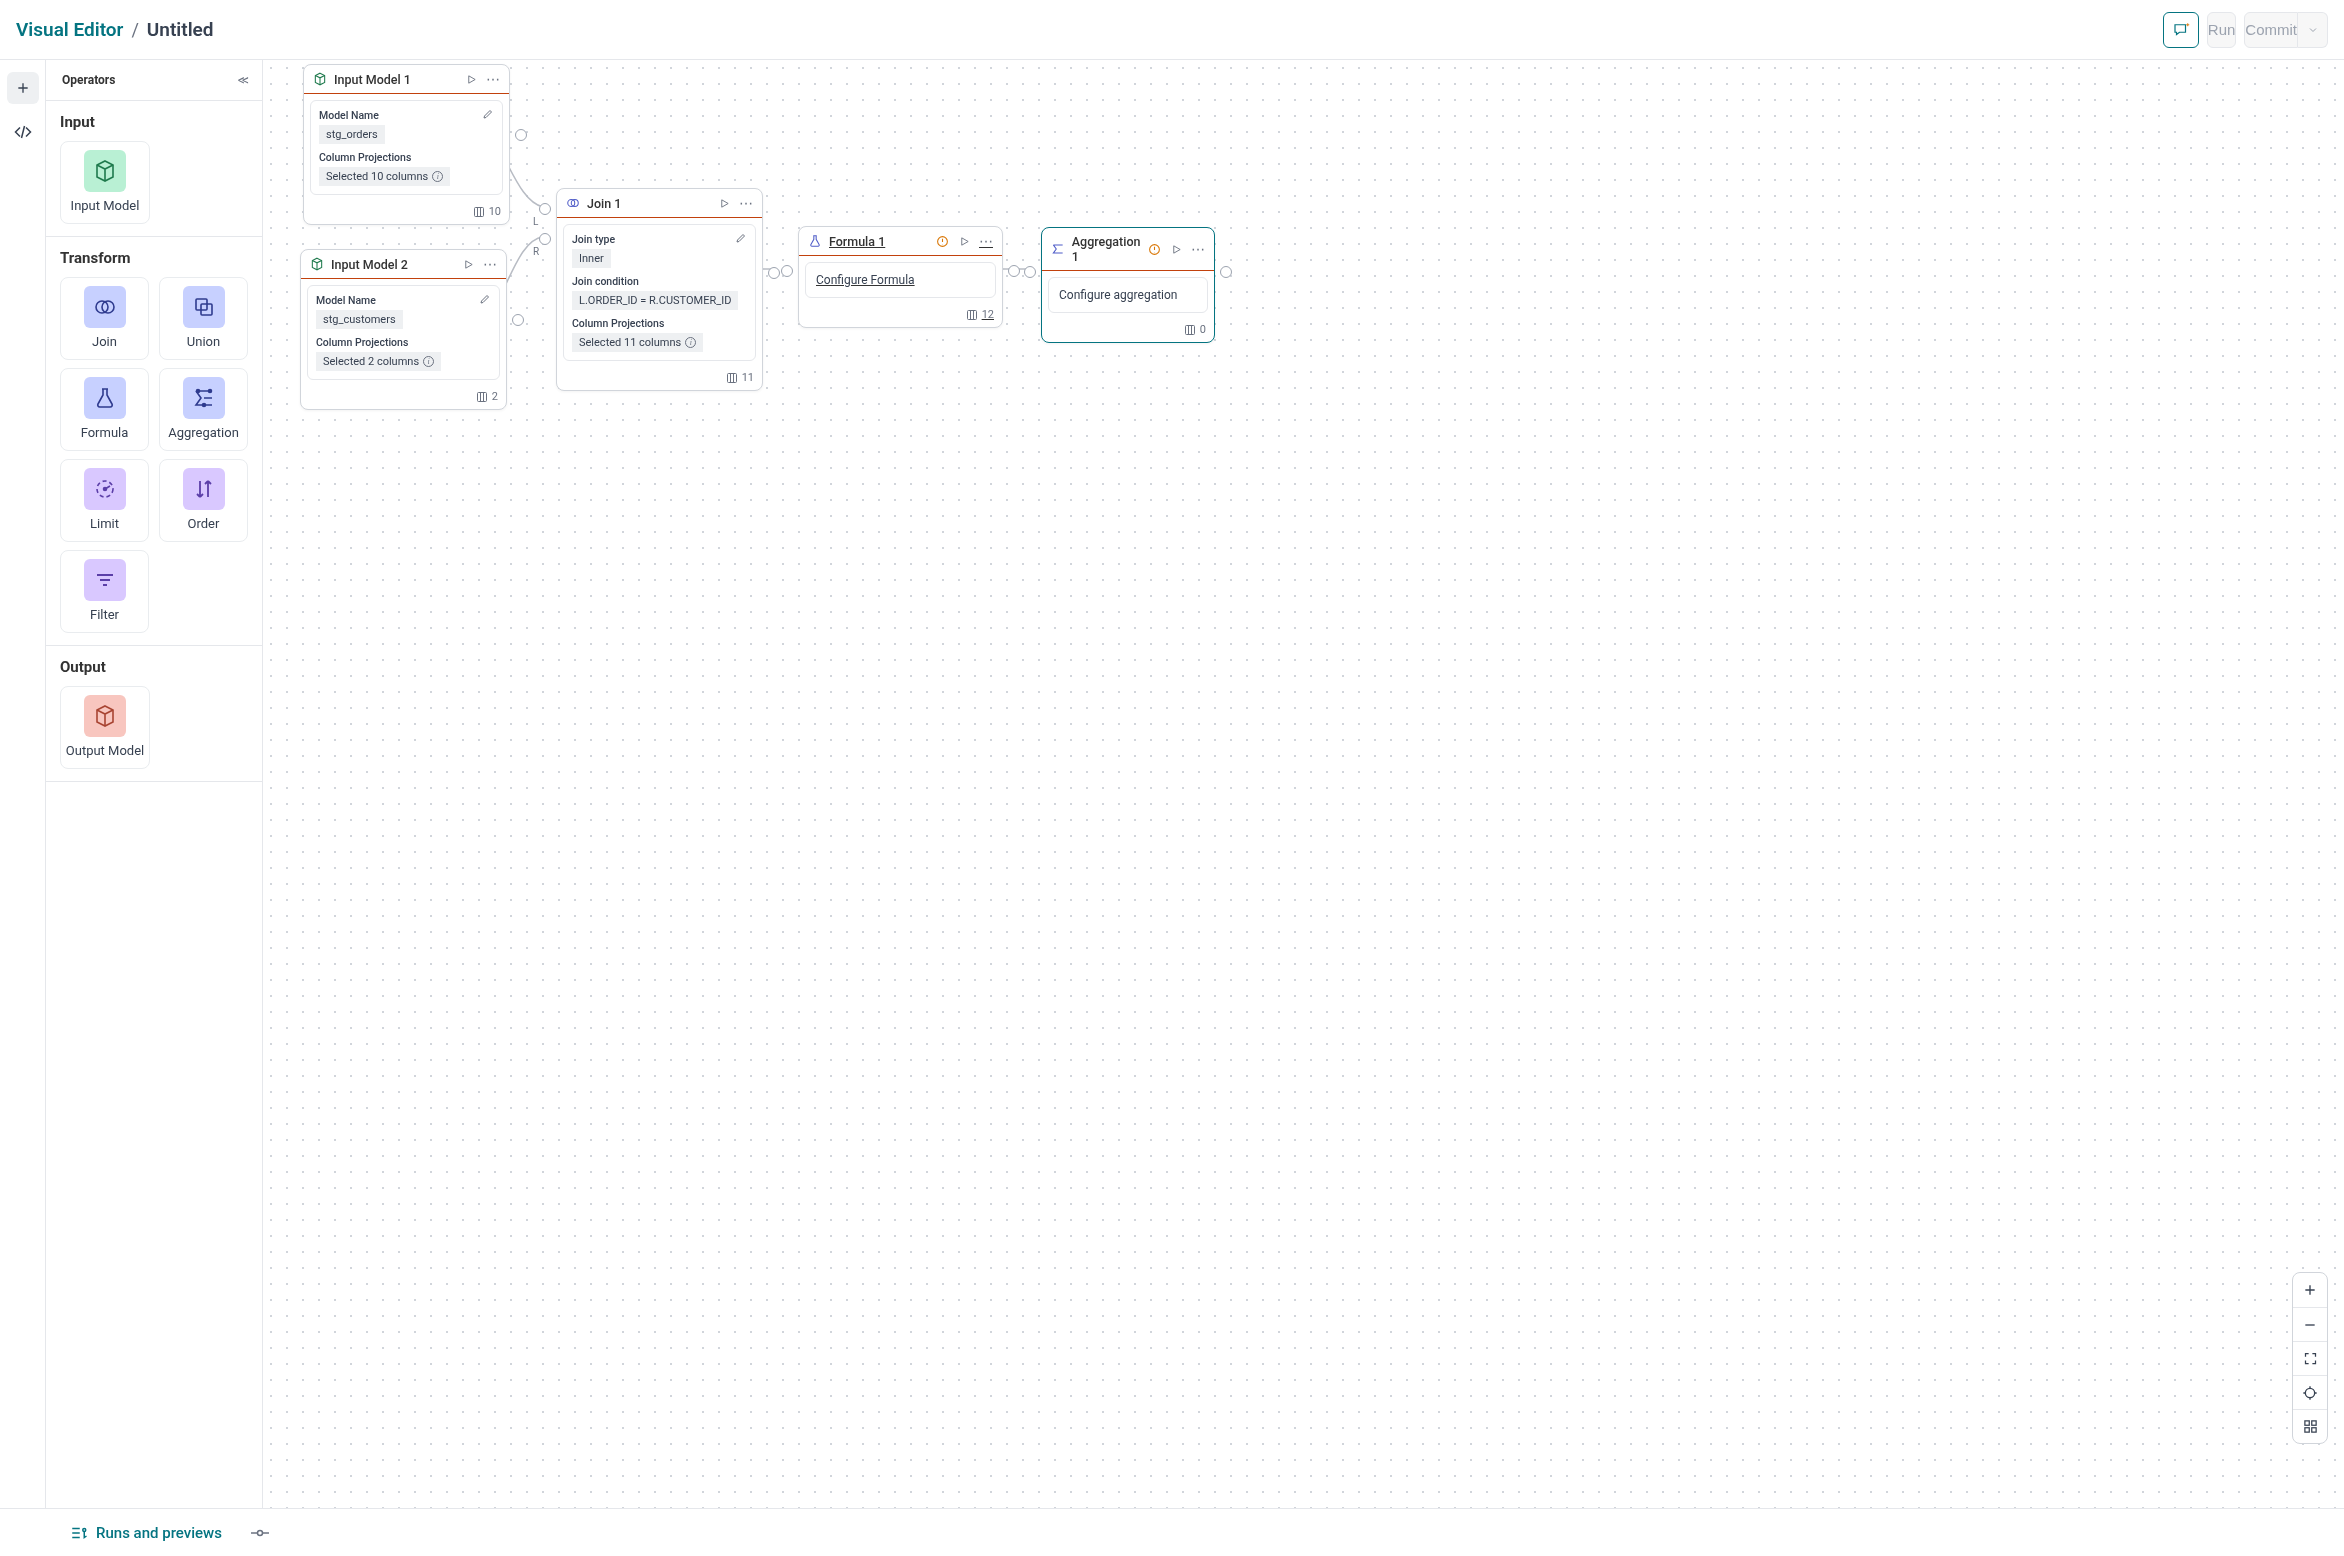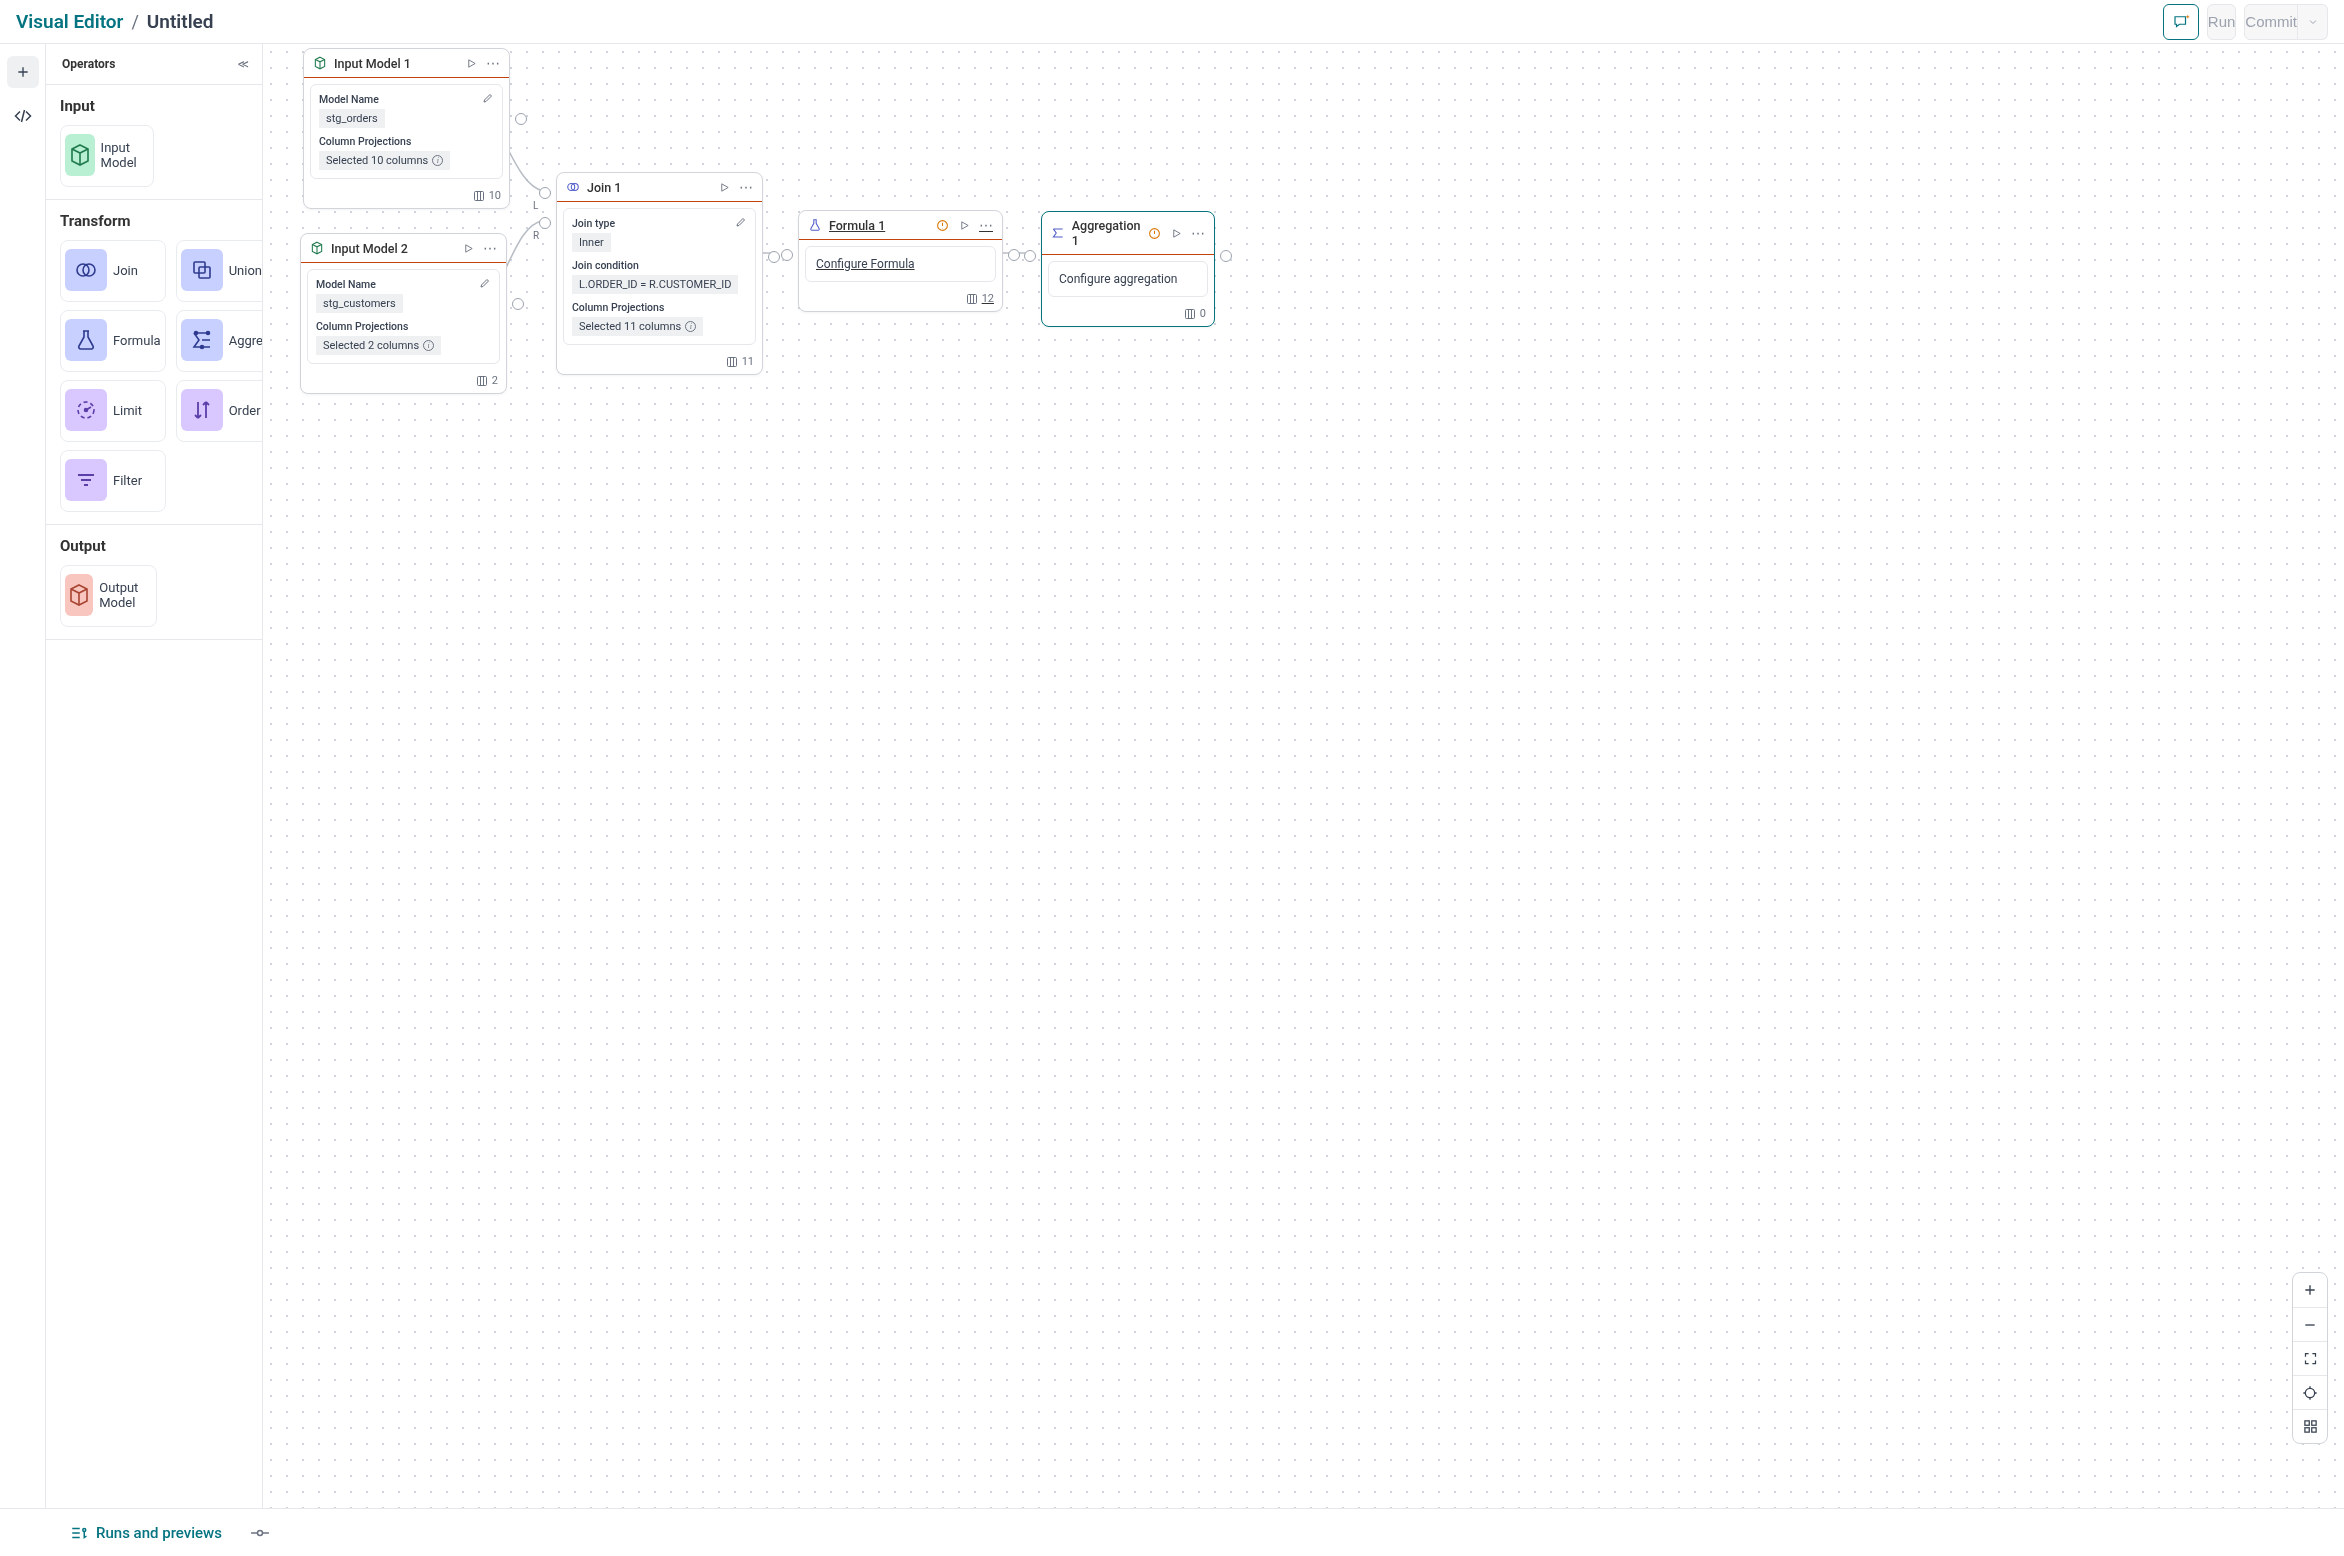--- a/index.html
+++ b/index.html
@@ -1,21 +1,21 @@
 <!DOCTYPE html>
 <html><head>
 <meta charset="utf-8">
 <style>
 * { box-sizing: border-box; margin: 0; padding: 0; }
 body { font-family: -apple-system, BlinkMacSystemFont, "Segoe UI", Roboto, sans-serif; font-size: 14px; color: #333; background: #fff; overflow: hidden; }
 
 .app { display: flex; flex-direction: column; height: 100vh; width: 100vw; }
 
 
-.header { display: flex; align-items: center; justify-content: space-between; padding: 10px 16px; border-bottom: 1px solid #e5e7eb; height: 44px; }
+.header { display: flex; align-items: center; justify-content: space-between; padding: 10px 16px; border-bottom: 1px solid #e5e7eb; height: 60px; }
 .breadcrumb { display: flex; align-items: center; gap: 8px; }
 .breadcrumb-main { font-size: 19px; font-weight: 600; color: #047481; }
 .breadcrumb-sep { font-size: 18px; color: #6b7280; }
 .breadcrumb-sub { font-size: 19px; font-weight: 600; color: #374151; }
 .header-actions { display: flex; align-items: center; gap: 8px; }
 .icon-btn { width: 36px; height: 36px; border: 1px solid #d1d5db; border-radius: 6px; background: #fff; display: flex; align-items: center; justify-content: center; cursor: pointer; }
 .icon-btn.teal { border-color: #047481; }
 .btn { height: 36px; padding: 0 0; border: 1px solid #e5e7eb; border-radius: 6px; background: #f7f7f7; color: #9ca3af; font-size: 15px; cursor: pointer; display: flex; align-items: center; }
 .btn-group { display: flex; }
 .btn-group .btn:first-child { border-radius: 6px 0 0 6px; }
@@ -28,21 +28,21 @@
 .rail-btn.plain { background: transparent; }
 
 .sidebar { width: 217px; border-right: 1px solid #e5e7eb; overflow-y: auto; background: #fff; }
 .sidebar-header { display: flex; align-items: center; justify-content: space-between; padding: 12px 16px; border-bottom: 1px solid #e5e7eb; }
 .sidebar-header h2 { font-size: 12px; font-weight: 700; }
 .collapse-icon { font-size: 14px; color: #6b7280; cursor: pointer; letter-spacing: -3px; }
 .sb-section { padding: 12px 14px; border-bottom: 1px solid #e5e7eb; }
 .sb-section h3 { font-size: 15px; font-weight: 700; margin-bottom: 10px; }
 .op-grid { display: grid; grid-template-columns: 1fr 1fr; gap: 8px 10px; }
 .op-grid.single { grid-template-columns: 1fr; max-width: 90px; }
-.op-item { display: flex; flex-direction: row; align-items: center; gap: 6px; border: 1px solid #e9ecef; border-radius: 8px; padding: 8px 4px 10px; cursor: grab; background: #fff; }
+.op-item { display: flex; flex-direction: column; align-items: center; gap: 6px; border: 1px solid #e9ecef; border-radius: 8px; padding: 8px 4px 10px; cursor: grab; background: #fff; }
 .op-icon { width: 42px; height: 42px; border-radius: 6px; display: flex; align-items: center; justify-content: center; }
 .op-icon.green { background: #b9f0d4; }
 .op-icon.blue { background: #c7d0ff; }
 .op-icon.purple { background: #d9c8ff; }
 .op-icon.salmon { background: #f8c6bf; }
 .op-label { font-size: 13px; color: #374151; }
 
 
 .canvas-wrap { position: relative; flex: 1; overflow: hidden; }
 .canvas { position: absolute; inset: 0; background-image: radial-gradient(circle, #d1d5db 1px, transparent 1px); background-size: 16px 16px; background-position: 0 0; }

